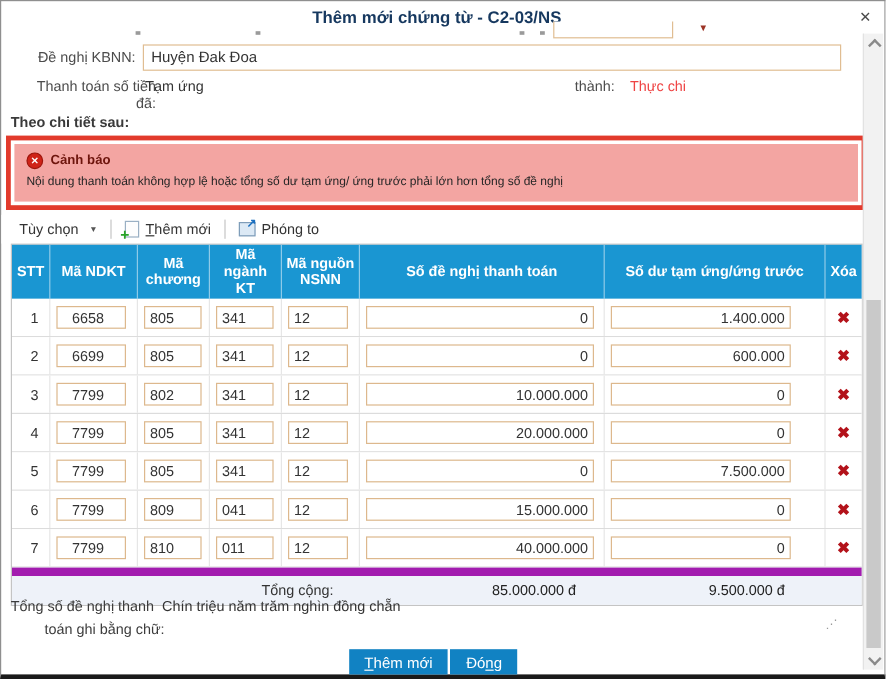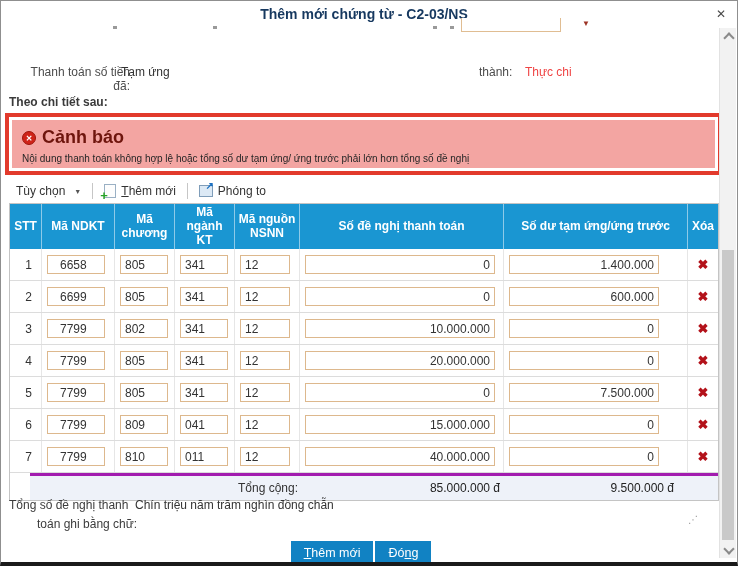--- a/index.html
+++ b/index.html
@@ -35,21 +35,21 @@
   .detail-lbl{position:absolute; top:94px; left:8px; font-weight:bold; color:#3a3a3a;}
   
   .warning{position:absolute; top:112px; left:4px; width:717px; height:62px;
     box-sizing:border-box; border:4px solid #e23a2c; background:#fff; padding:3px;}
   .warning-inner{width:100%; height:100%; box-sizing:border-box;
     background:#f3a5a2; padding:7px 10px 0 10px;}
   .warn-title-row{display:flex; align-items:center; gap:6px;}
   .warn-icon{width:14px; height:14px; border-radius:50%; background:#cf2318;
     border:1px solid #9e150c; color:#fff; font-size:8px; font-weight:bold;
     line-height:14px; text-align:center; box-sizing:border-box; flex:0 0 auto;}
-  .warn-title{font-size:18px; font-weight:bold; color:#6e150d;}
+  .warn-title{font-size:11px; font-weight:bold; color:#6e150d;}
   .warn-msg{margin-top:5px; color:#262626; font-size:10px;}
   
   .toolbar{position:absolute; top:178px; left:0; width:720px; height:24px;
     display:flex; align-items:center; background:#fff;}
   .tb-item{display:flex; align-items:center; gap:5px; cursor:pointer; color:#333;}
   .tb-options{margin-left:15px;}
   .tb-caret{font-size:7px; color:#555; margin-left:4px;}
   .tb-sep{width:1px; height:16px; background:#c6c6c6; margin:0 11px;}
   .icon-add{width:12px; height:14px; border:1px solid #9ab0c4; background:#fdfdfd;
     position:relative; box-sizing:border-box;}
@@ -77,21 +77,21 @@
   .td:last-child{border-right:none; justify-content:center;}
   .td.stt{justify-content:flex-end; padding-right:9px; color:#333;}
   .cin{height:19px; border:1px solid #ddb88d; padding:1px 4px; margin-left:5px;
     font:12px "Liberation Sans",sans-serif; color:#333; box-sizing:border-box;}
   .w-ndkt{width:58px;padding-left:12px;} .w-code{width:48px;} .w-src{width:50px;}
   .cin.num{text-align:right;}
   .w-du{width:190px;} .w-dn{width:150px;}
   .del{background:none; border:none; color:#b3121a; font-size:13px;
     font-weight:bold; cursor:pointer; padding:0; line-height:1;}
   .totalrow{grid-template-columns:290px 204px 184px 30px; height:24px;
-    background:#eef2f9; border-top:3px solid #a21caf; align-items:center;margin-left:20px;}
+    background:#eef2f9; border-top:7px solid #a21caf; align-items:center;}
   .totalrow .tlabel{text-align:right; padding-right:22px; color:#333;}
   .totalrow .tval{text-align:right; font-weight:normal; color:#222;}
   .totalrow .tval.du{padding-right:24px;}
   .totalrow .tval.dn{padding-right:34px;}
   
   .words{position:absolute; top:497px; left:8px; width:700px;}
   .words-l1{color:#3c3c3c;}
   .words-l2{color:#3c3c3c; padding-left:28px; margin-top:5px;}
   .words-val{position:absolute; left:126px; top:0; color:#333;}
   .resize-grip{position:absolute; right:10px; top:16px; color:#9a9a9a;
@@ -123,20 +123,24 @@
 
   <div class="clipped">
     <span class="clip-frag" style="left:112px"></span>
     <span class="clip-frag" style="left:212px"></span>
     <span class="clip-frag" style="left:432px"></span>
     <span class="clip-frag" style="left:449px"></span>
     <span class="clip-input"></span>
     <span class="clip-caret">▼</span>
   </div>
 
+  <div class="field-kbnn">
+    <span class="lbl">Đề nghị KBNN:</span>
+    <input type="text" value="Huyện Đak Đoa" style="">
+  </div>
 
   <div class="field-paid">
     <span class="lbl lbl1">Thanh toán số tiền đã:</span>
     <span class="val1">Tạm ứng</span>
     <span class="lbl lbl2">thành:</span>
     <span class="val2">Thực chi</span>
   </div>
 
   <div class="detail-lbl">Theo chi tiết sau:</div>
 

